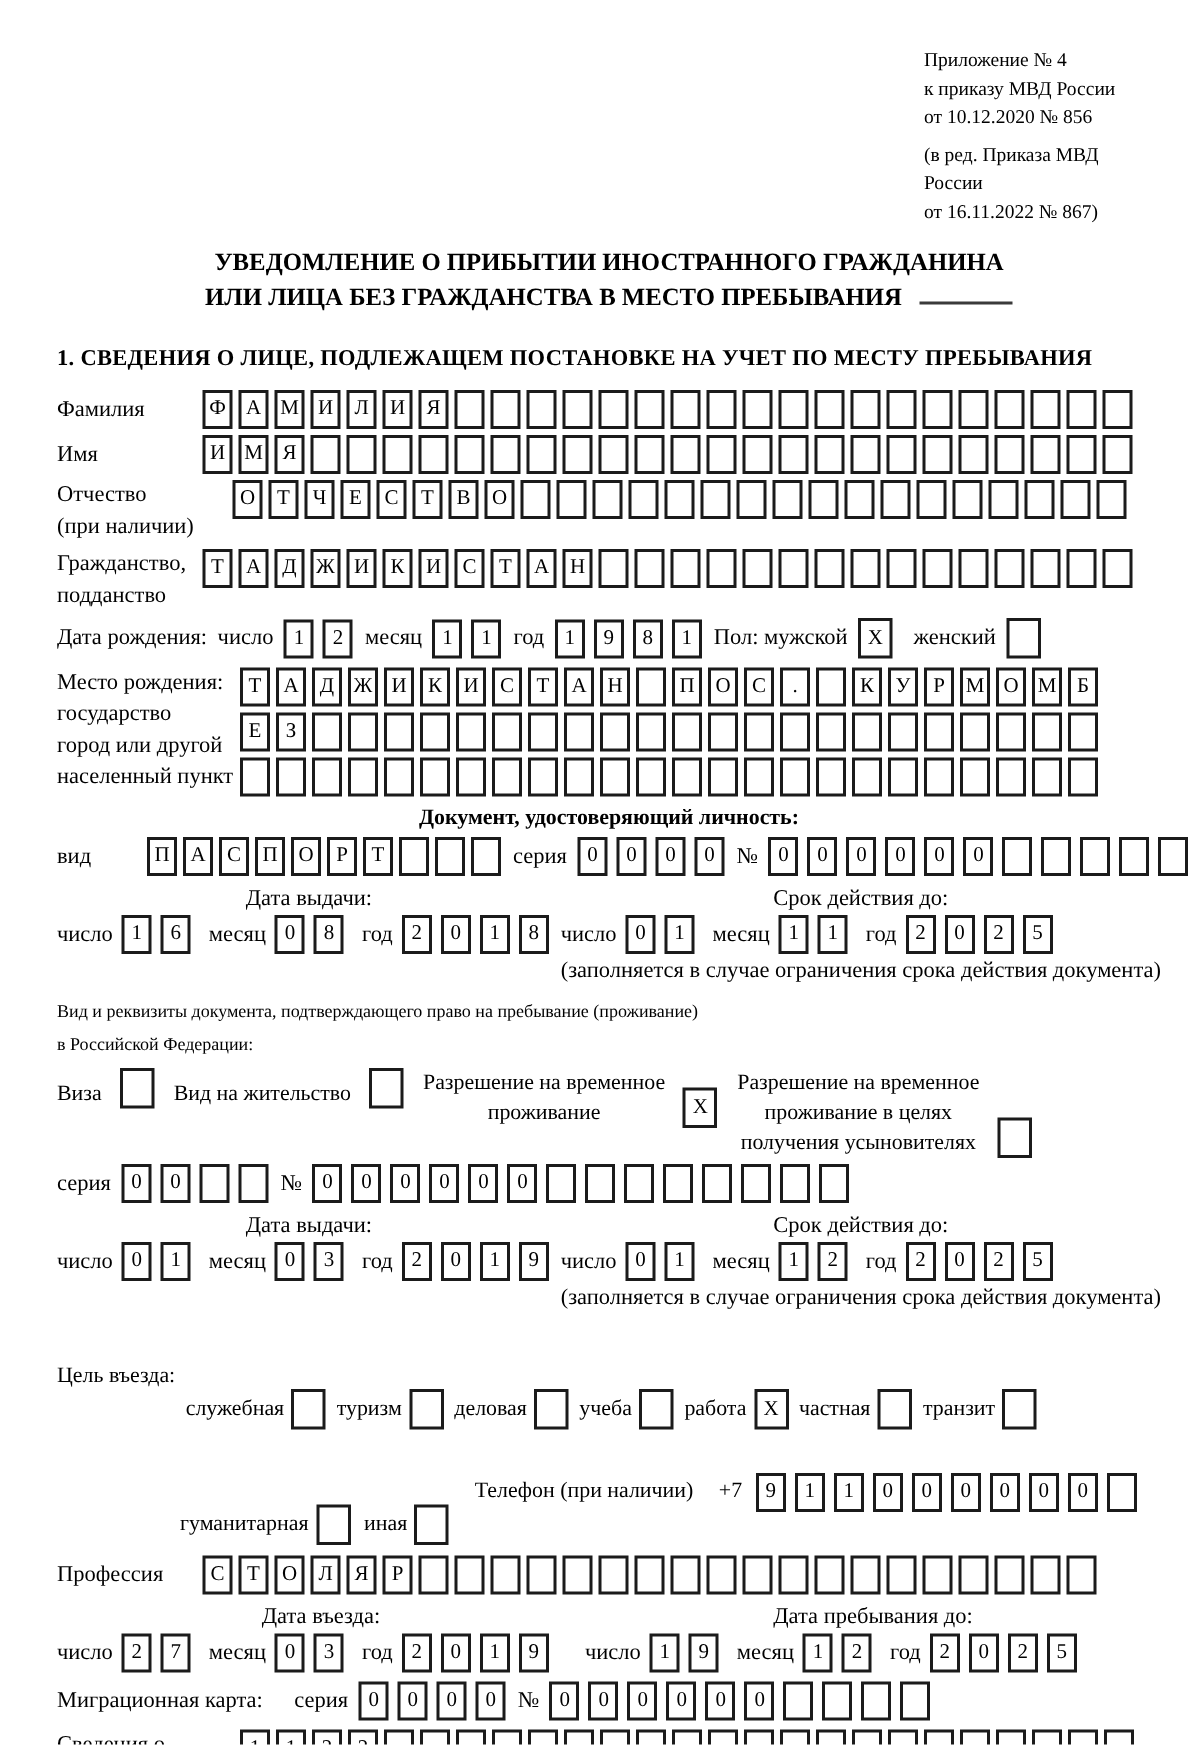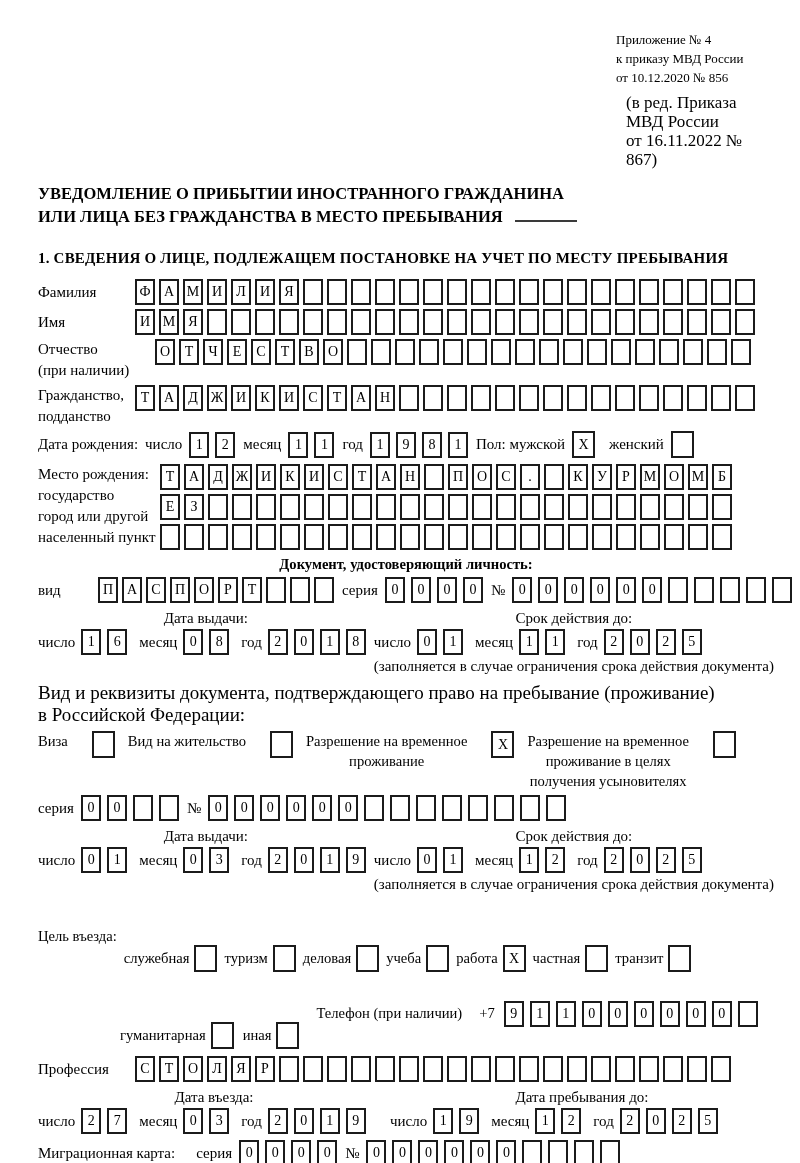--- a/index.html
+++ b/index.html
@@ -5,25 +5,25 @@
   * { margin:0; padding:0; box-sizing:border-box; }
   html,body { background:#ffffff; }
   body {
     width:800px; height:1163px; overflow:hidden;
     font-family:"Liberation Serif","DejaVu Serif",serif;
     color:#000;
   }
   .page { padding:30px 26px 0 38px; }
 
   .appendix { margin-left:578px; font-size:13px; line-height:19px; }
-  .edition { margin-top:6px; font-size:17px;margin-left:10px; }
+  .edition { margin-top:6px; font-size:13px; }
 
   .forma { margin-top:12px; text-align:right; font-weight:bold; font-size:16px; letter-spacing:.4px; }
 
-  .title { margin-top:13px; text-align:left; font-weight:bold; font-size:16.5px; line-height:23px; }
+  .title { margin-top:13px; text-align:center; font-weight:bold; font-size:16.5px; line-height:23px; }
   .tuline { display:inline-block; width:62px; height:14px; border-bottom:2.5px solid #3a3a3a; margin-left:12px; }
 
   .sect { margin-top:22px; font-weight:bold; font-size:15px; letter-spacing:.2px; }
 
   .row { display:flex; align-items:center; margin-top:4px; }
   .row.top { align-items:flex-start; }
   .lbl { font-size:15px; line-height:21px; flex:0 0 auto; }
   .w97 { width:97px; } .w117 { width:117px; } .w122 { width:122px; } .w60 { width:60px; }
 
   .boxes { display:flex; gap:4px; flex:0 0 auto; }
@@ -47,24 +47,24 @@
 
   .daterow { display:flex; margin-top:2px; align-items:flex-start; }
   .dcol-l { width:352px; }
   .dcol-r { flex:1 1 auto; }
   .dhead { text-align:center; font-size:15px; margin-top:5px; }
   .dgroup { display:flex; align-items:center; margin-top:2px; }
   .dlbl { font-size:15px; margin-right:6px; }
   .dlbl.m { margin-left:12px; }
   .dnote { font-size:15px; text-align:right; margin-top:3px; white-space:nowrap; }
 
-  .intro { font-size:19px; line-height:22px; margin-top:7px; }
+  .intro { font-size:12px; line-height:22px; margin-top:7px; }
 
   .opts { display:flex; align-items:flex-start; margin-top:5px; gap:13px; font-size:14.6px; }
-  .opt { display:flex; align-items:flex-start; gap:24px; }
+  .opt { display:flex; align-items:flex-end; gap:12px; }
   .olines { line-height:20px; text-align:center; }
 
   .purpose { display:flex; align-items:center; gap:7px; font-size:14.6px; margin-top:8px; flex-wrap:nowrap; }
   .p-opt { display:flex; align-items:center; gap:5px;margin-top:44px; }
   .purpose2 { margin-left:82px; margin-top:6px; gap:9px; }
 
   .legal { display:flex; align-items:flex-start; margin-top:6px; }
   .legal-rows { display:flex; flex-direction:column; gap:6px; }
 </style>
 </head>

